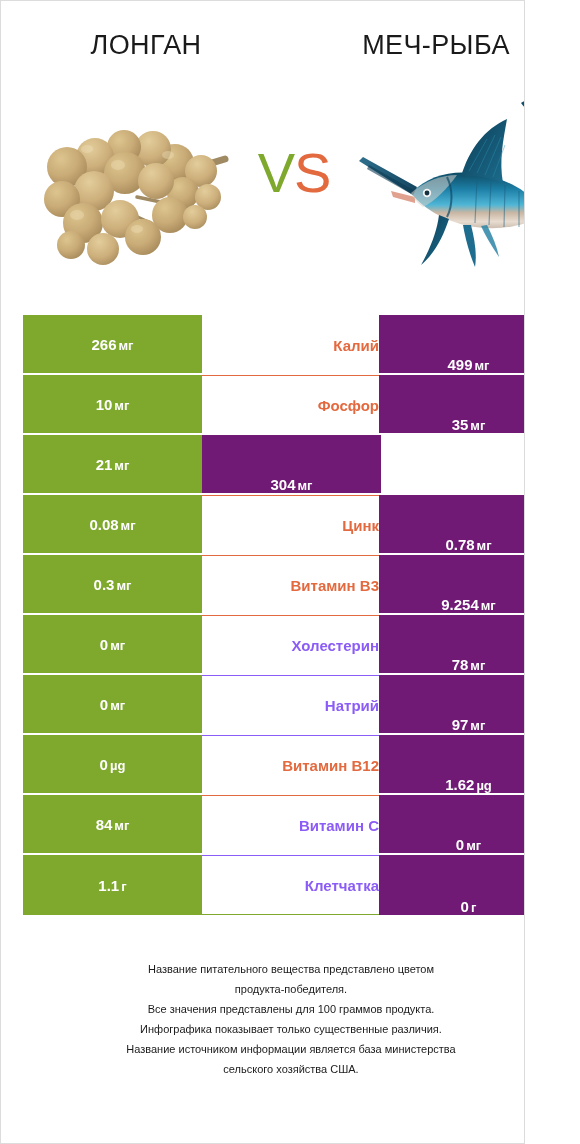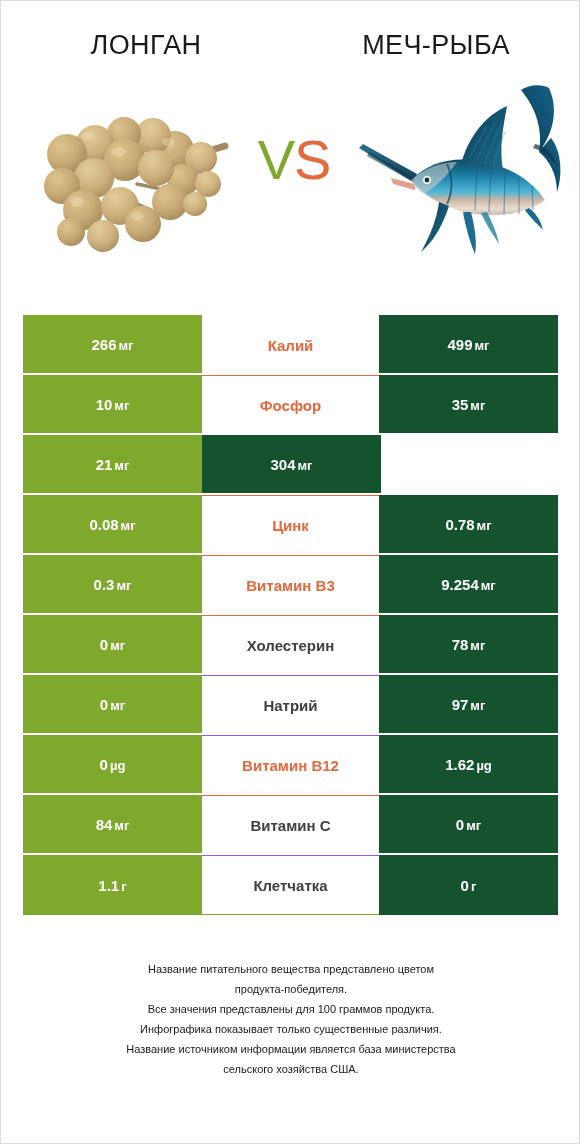--- a/index.html
+++ b/index.html
@@ -6,21 +6,21 @@
     margin: 0;
     padding: 0;
     background: #ffffff;
   }
   body {
     font-family: "Liberation Sans", "DejaVu Sans", sans-serif;
     -webkit-font-smoothing: antialiased;
   }
   .page {
     position: relative;
-    width: 580px;
+    width: 525px;
     height: 1144px;
     background: #ffffff;
     border: 1px solid #dcdcdc;
     box-sizing: border-box;
     overflow: hidden;
   }
 
   
   .header {
     position: absolute;
@@ -41,21 +41,21 @@
     font-size: 27px;
     font-weight: 400;
     color: #1a1a1a;
     letter-spacing: 0.4px;
     white-space: nowrap;
   }
 
   
   .hero {
     position: absolute;
-    top: 63px; left: 0;
+    top: 76px; left: 0;
     width: 580px;
     height: 220px;
   }
   .hero-left {
     position: absolute;
     left: 24px; top: 20px;
     width: 210px; height: 180px;
   }
   .hero-right {
     position: absolute;
@@ -101,51 +101,52 @@
     width: 179px;
     background: #7EA92D;
     border-bottom: 2px solid #ffffff;
   }
   .cell-mid {
     width: 177px;
     background: #ffffff;
   }
   .cell-right {
     width: 179px;
-    background: #14532d;
+    background: #701a75;
     border-bottom: 2px solid #ffffff;
+    align-items: flex-end;
   }
   .row:last-child .cell-left,
   .row:last-child .cell-right { border-bottom: none; }
 
   .val {
     color: #ffffff;
     font-size: 15px;
     font-weight: 700;
     white-space: nowrap;
   }
   .val .unit {
     font-size: 13px;
     font-weight: 700;
     margin-left: 2px;
   }
   .nutrient {
     font-size: 15px;
     font-weight: 700;
     white-space: nowrap;
   }
-  .nutrient.win-left  { color: #404040; }
+  .nutrient.win-left  { color: #8b5cf6; }
   .nutrient.win-right { color: #E3693F; }
 
   .mid-inner {
     width: 100%;
     height: 60px;
     display: flex;
     align-items: center;
-    justify-content: center;
+    justify-content: flex-end;
     box-sizing: border-box;
   }
   .sep-left  { border-top: 1px solid #8b5cf6; }
   .sep-right { border-top: 1px solid #E3693F; }
   .sep-none  { border-top: 1px solid transparent; }
 
   
   .footer {
     position: absolute;
     left: 24px;

